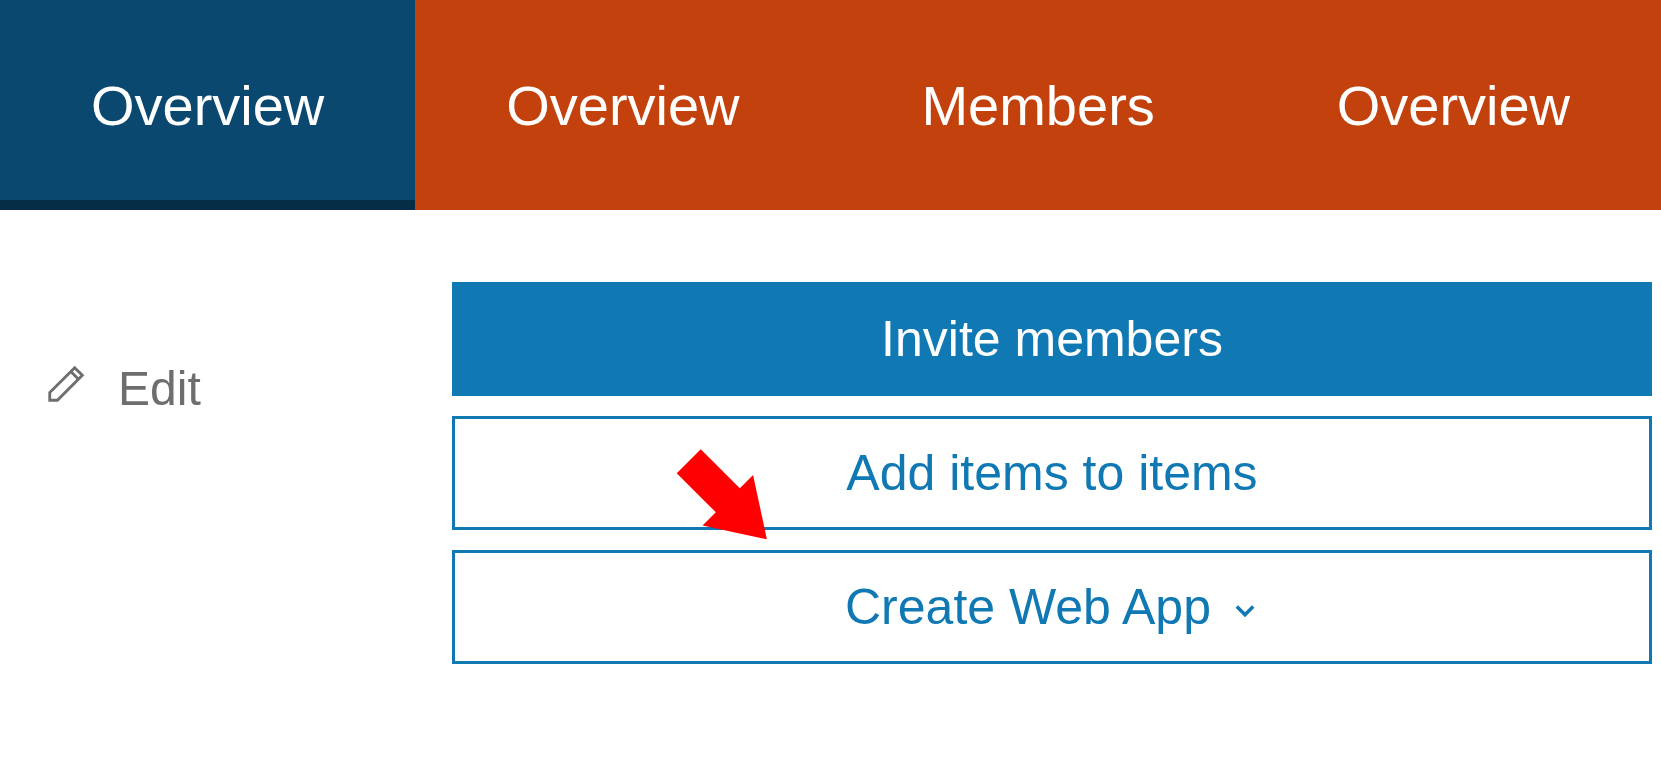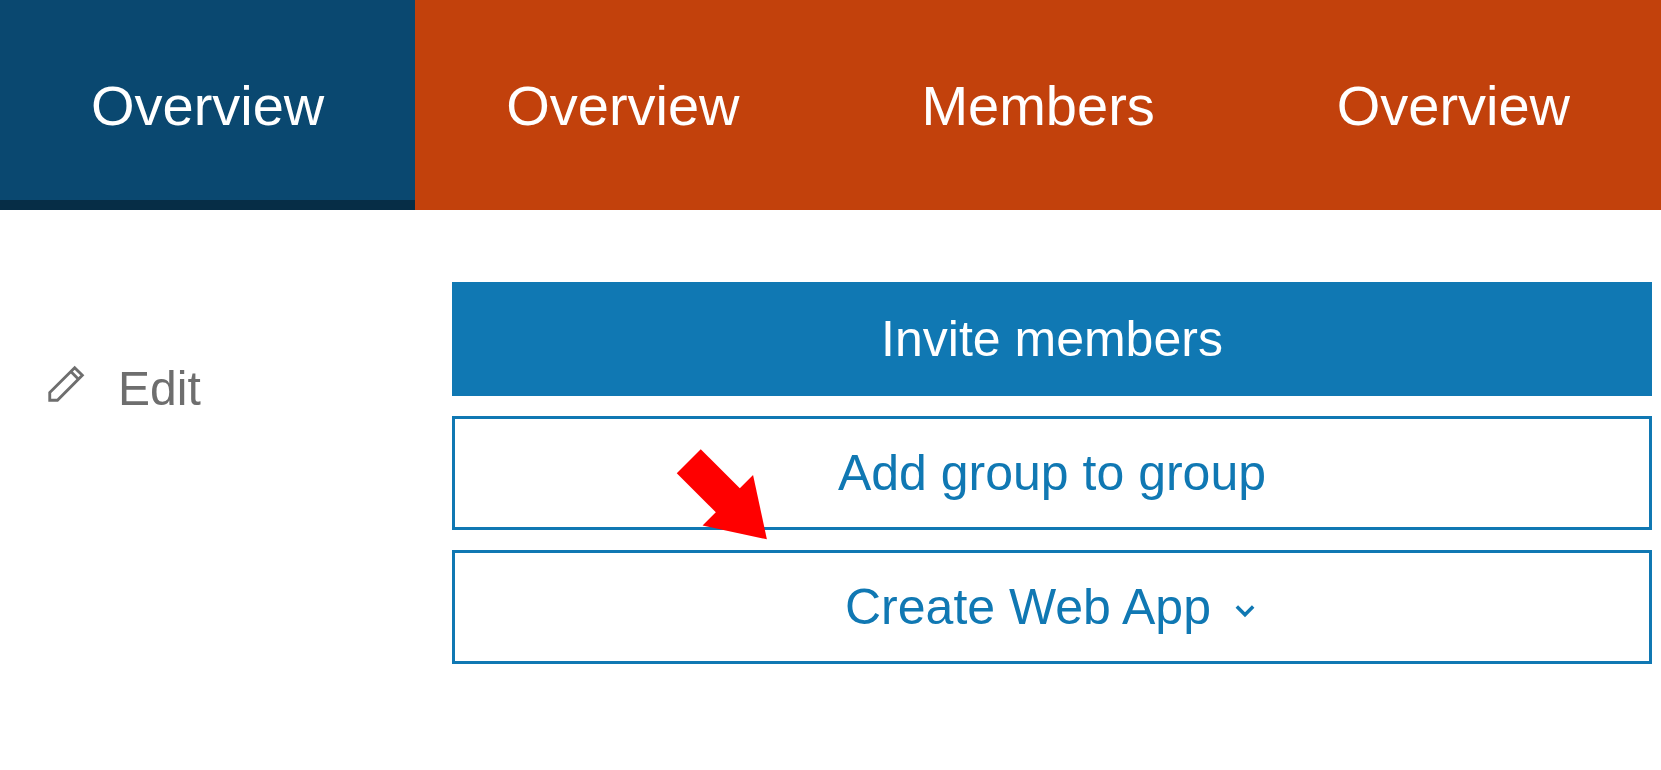--- a/index.html
+++ b/index.html
@@ -146,21 +146,21 @@
       <span>Edit</span>
     </div>
   </div>
 
   <div class="right-col">
     <div class="btn btn-primary">
       <span>Invite members</span>
     </div>
 
     <div class="btn btn-secondary">
-      <span>Add group to group</span>
+      <span>Add items to items</span>
     </div>
 
     <div class="btn btn-secondary">
       <span>Create Web App</span>
       <span>
         <svg class="chevron" viewBox="0 0 24 24">
           <polyline points="5 9 12 16 19 9"></polyline>
         </svg>
       </span>
     </div>

